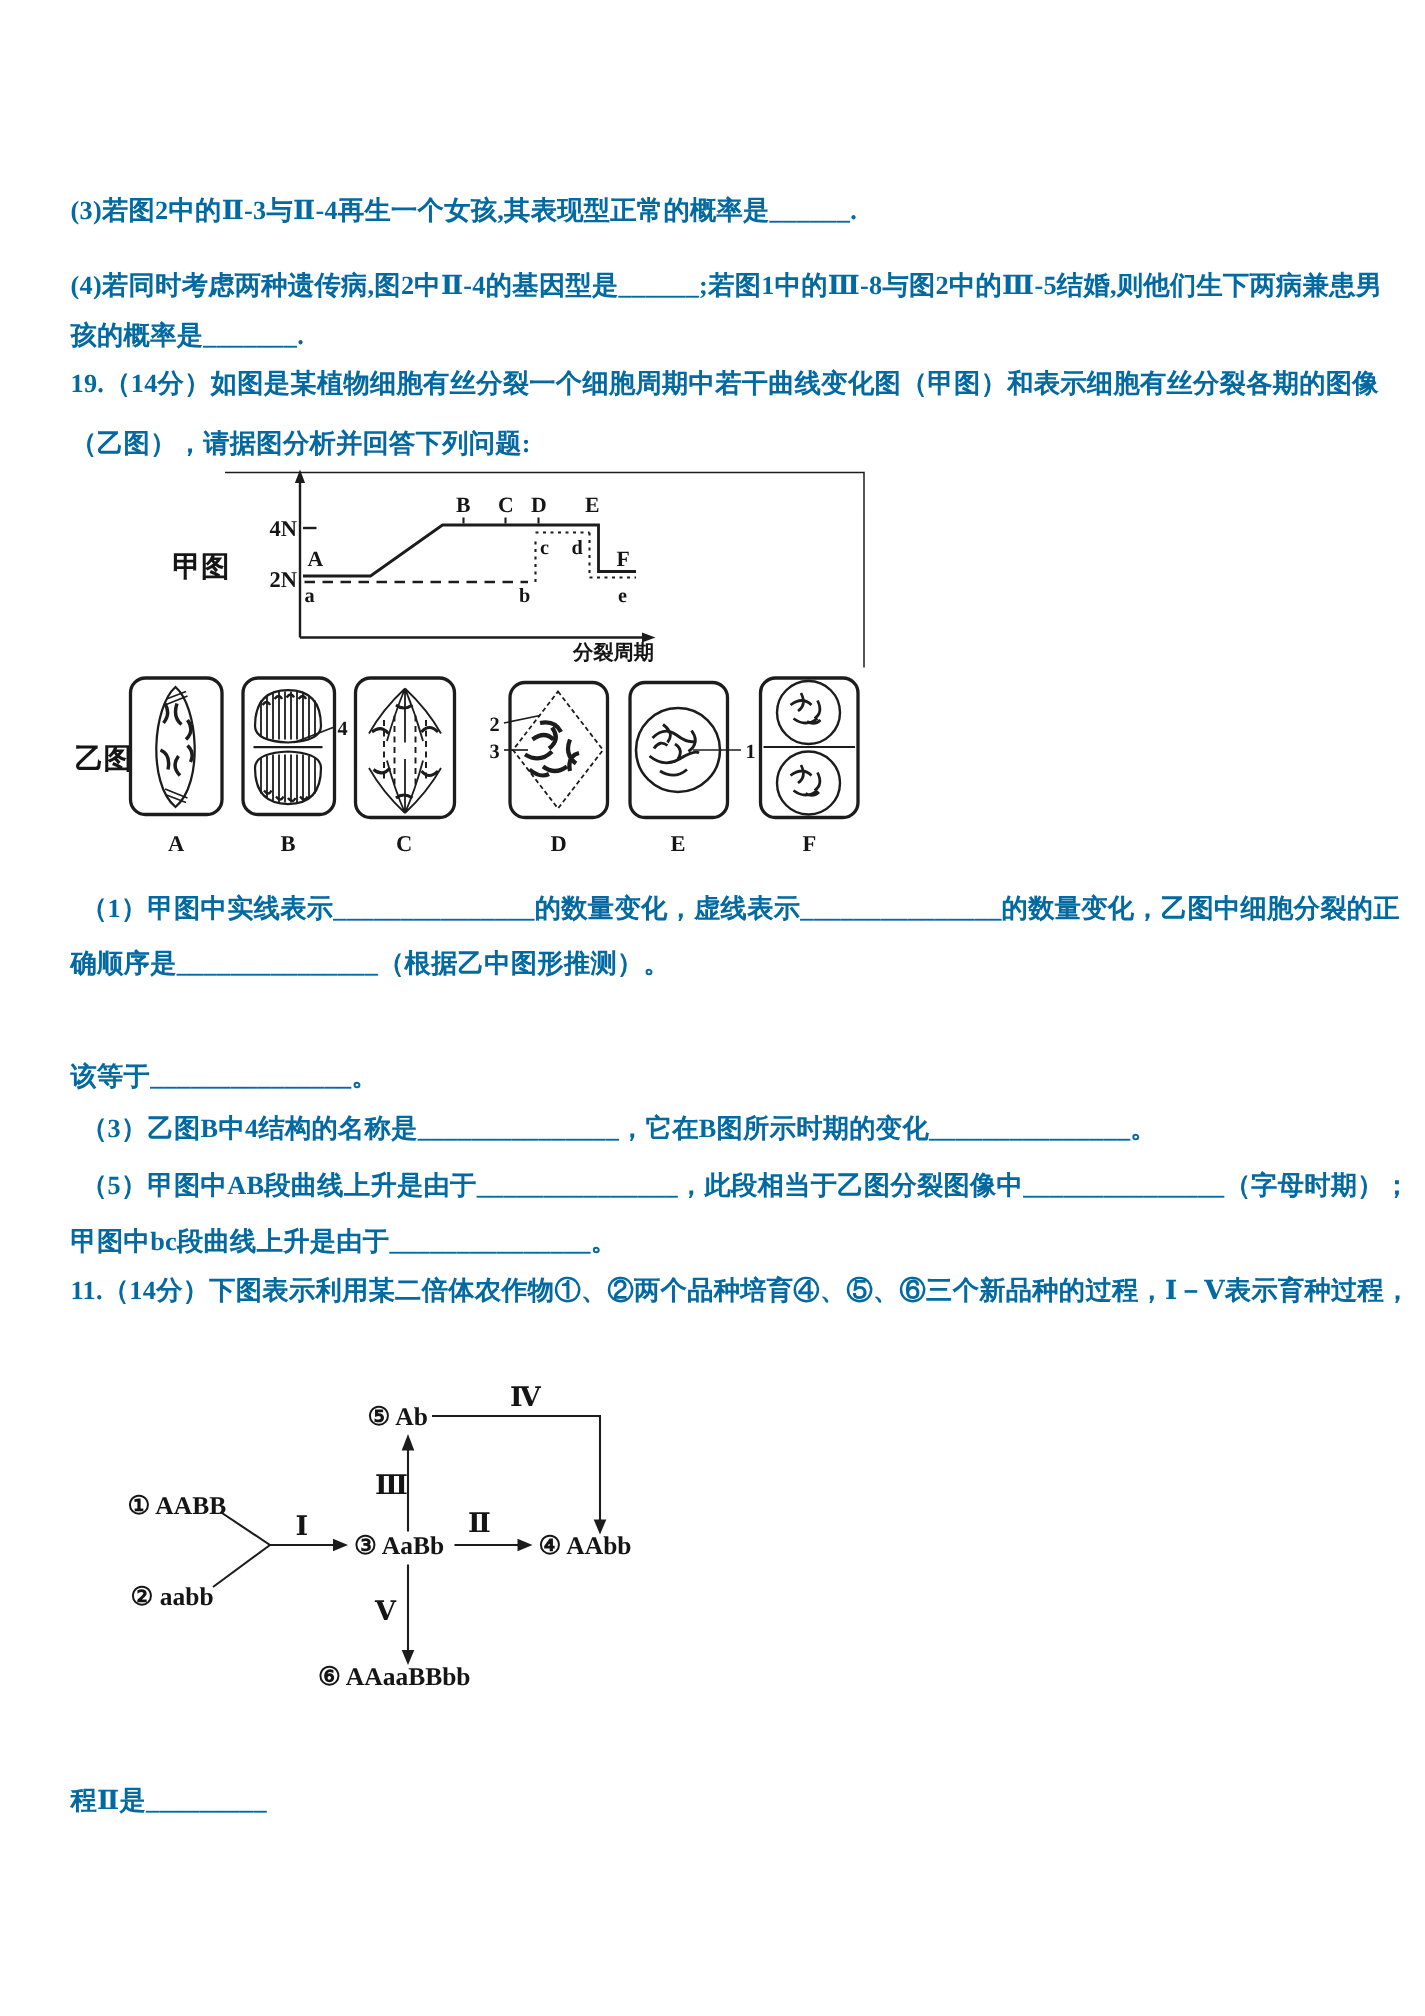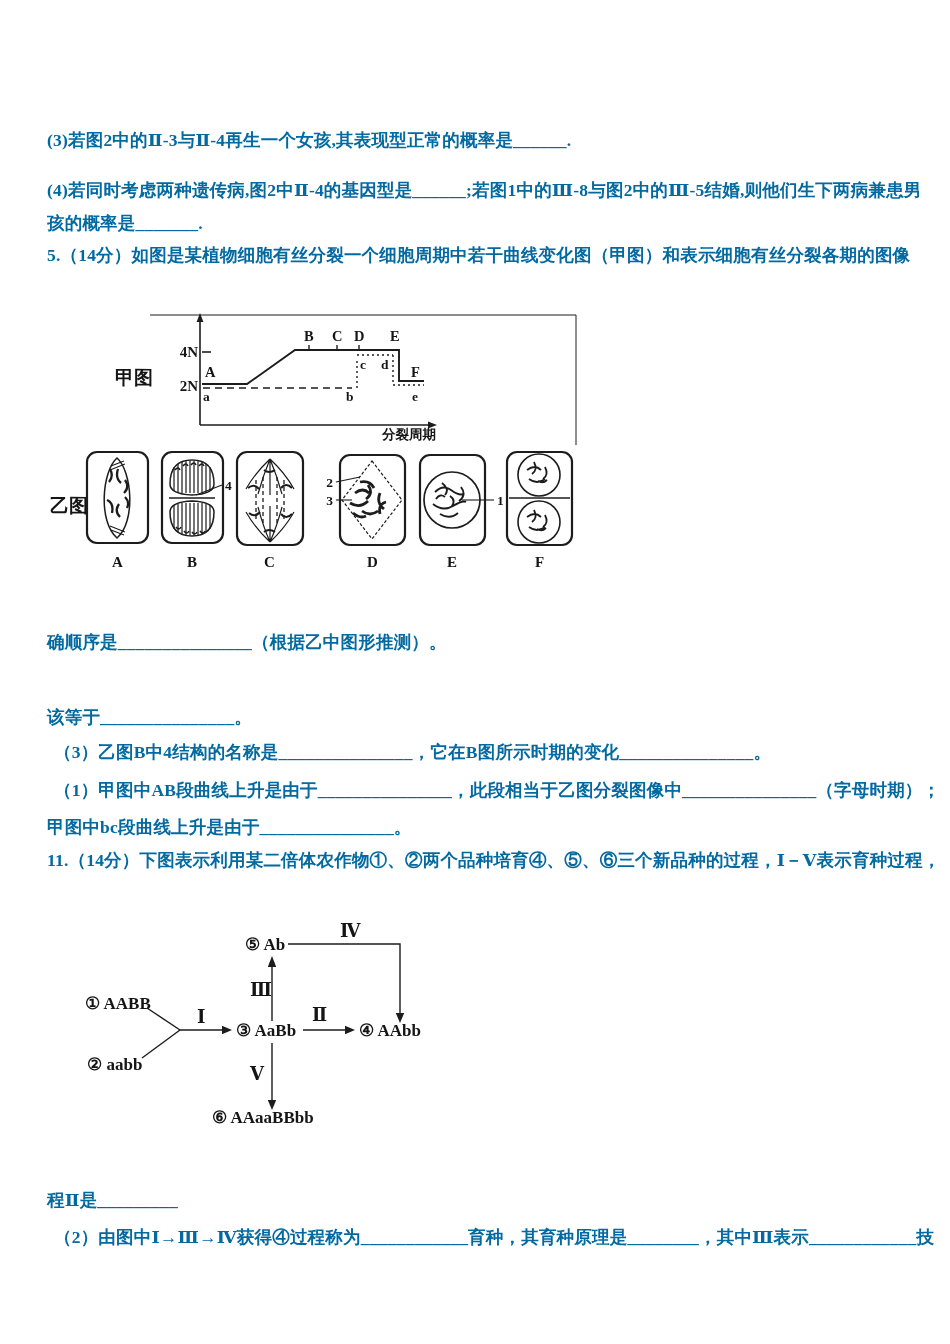--- a/index.html
+++ b/index.html
@@ -12,21 +12,22 @@
 </style>
 </head>
 <body>
 
 <div class="page">
 
   <div class="tline" style="top:88px;left:47px">(3)若图2中的Ⅱ-3与Ⅱ-4再生一个女孩,其表现型正常的概率是______.</div>
   <div class="tline" style="top:138px;left:47px">(4)若同时考虑两种遗传病,图2中Ⅱ-4的基因型是______;若图1中的Ⅲ-8与图2中的Ⅲ-5结婚,则他们生下两病兼患男</div>
   <div class="tline" style="top:171px;left:47px">孩的概率是_______.</div>
 
-  <div class="tline" style="top:203px;left:47px">5.（14分）如图是某植物细胞有丝分裂一个细胞周期中若干曲线变化图（甲图）和表示细胞有丝分裂各期的图像</div>
+  <div class="tline" style="top:203px;left:47px">19.（14分）如图是某植物细胞有丝分裂一个细胞周期中若干曲线变化图（甲图）和表示细胞有丝分裂各期的图像</div>
+  <div class="tline" style="top:243px;left:47px">（乙图），请据图分析并回答下列问题:</div>
 
   <svg class="figsvg" style="top:268px;left:50px" width="530" height="265" viewBox="0 0 530 265">
 
     <polyline class="stroke" points="100,7 526,7 526,137" stroke="#e3e3e3" stroke-width="1"></polyline>
 
     <g>
       <text x="65" y="76" font-size="19">甲图</text>
 
       <line class="stroke" x1="150" y1="12" x2="150" y2="117" stroke-width="1.6"></line>
       <polygon points="150,5 146.6,14 153.4,14" fill="#1c1c1c"></polygon>
@@ -119,24 +120,25 @@
 
       <text x="62" y="259" font-size="15">A</text>
       <text x="137" y="259" font-size="15">B</text>
       <text x="214" y="259" font-size="15">C</text>
       <text x="317" y="259" font-size="15">D</text>
       <text x="397" y="259" font-size="15">E</text>
       <text x="485" y="259" font-size="15">F</text>
     </g>
   </svg>
 
+  <div class="tline" style="top:553px;left:54px">（1）甲图中实线表示_______________的数量变化，虚线表示_______________的数量变化，乙图中细胞分裂的正</div>
   <div class="tline" style="top:590px;left:47px">确顺序是_______________（根据乙中图形推测）。</div>
   <div class="tline" style="top:665px;left:47px">该等于_______________。</div>
   <div class="tline" style="top:700px;left:54px">（3）乙图B中4结构的名称是_______________，它在B图所示时期的变化_______________。</div>
-  <div class="tline" style="top:738px;left:54px">（1）甲图中AB段曲线上升是由于_______________，此段相当于乙图分裂图像中_______________（字母时期）；</div>
+  <div class="tline" style="top:738px;left:54px">（5）甲图中AB段曲线上升是由于_______________，此段相当于乙图分裂图像中_______________（字母时期）；</div>
   <div class="tline" style="top:775px;left:47px">甲图中bc段曲线上升是由于_______________。</div>
 
   <div class="tline" style="top:808px;left:47px">11.（14分）下图表示利用某二倍体农作物①、②两个品种培育④、⑤、⑥三个新品种的过程，Ⅰ－Ⅴ表示育种过程，</div>
 
   <svg class="figsvg" style="top:878px;left:60px" width="430" height="225" viewBox="0 0 430 225">
     <g>
       <line class="stroke" x1="87" y1="90" x2="120" y2="112" stroke-width="1.4"></line>
       <line class="stroke" x1="82" y1="140" x2="120" y2="112" stroke-width="1.4"></line>
       <line class="stroke" x1="120" y1="112" x2="164" y2="112" stroke-width="1.4"></line>
       <polygon points="172,112 162,107.8 162,116.2" fill="#1c1c1c"></polygon>
@@ -158,15 +160,14 @@
       <text x="152" y="205">⑥ AAaaBBbb</text>
       <text x="137" y="105" font-size="18">Ⅰ</text>
       <text x="252" y="103" font-size="18">Ⅱ</text>
       <text x="190" y="78" font-size="18">Ⅲ</text>
       <text x="280" y="19" font-size="18">Ⅳ</text>
       <text x="190" y="162" font-size="18">Ⅴ</text>
     </g>
   </svg>
 
   <div class="tline" style="top:1148px;left:47px">程Ⅱ是_________</div>
-  <div class="tline" style="top:1185px;left:54px">（2）由图中Ⅰ→Ⅲ→Ⅳ获得④过程称为____________育种，其育种原理是________，其中Ⅲ表示____________技</div>
 
 </div>
 
 </body></html>

